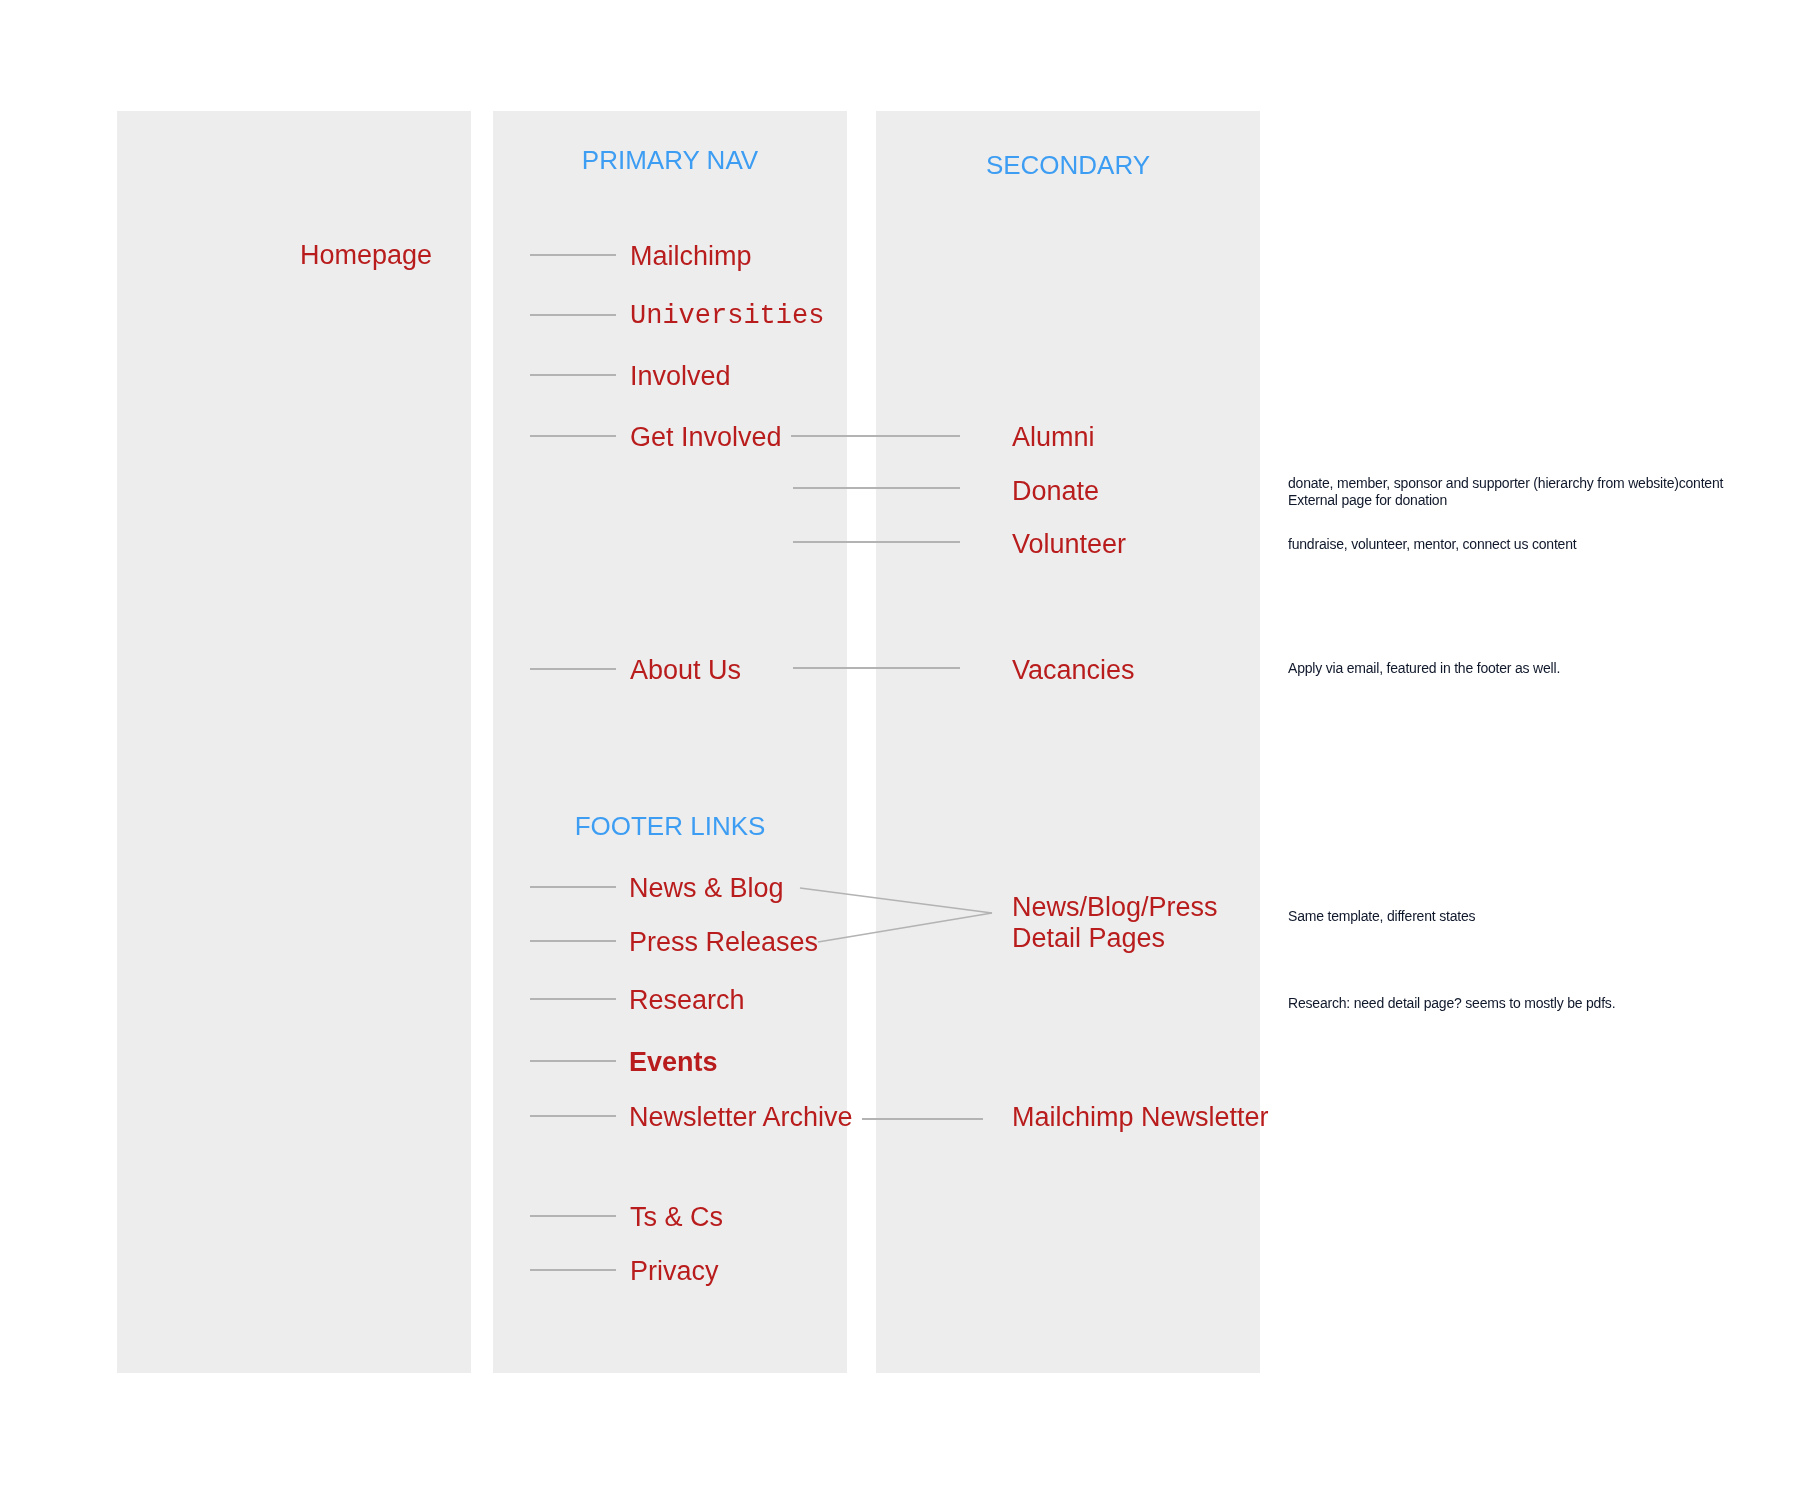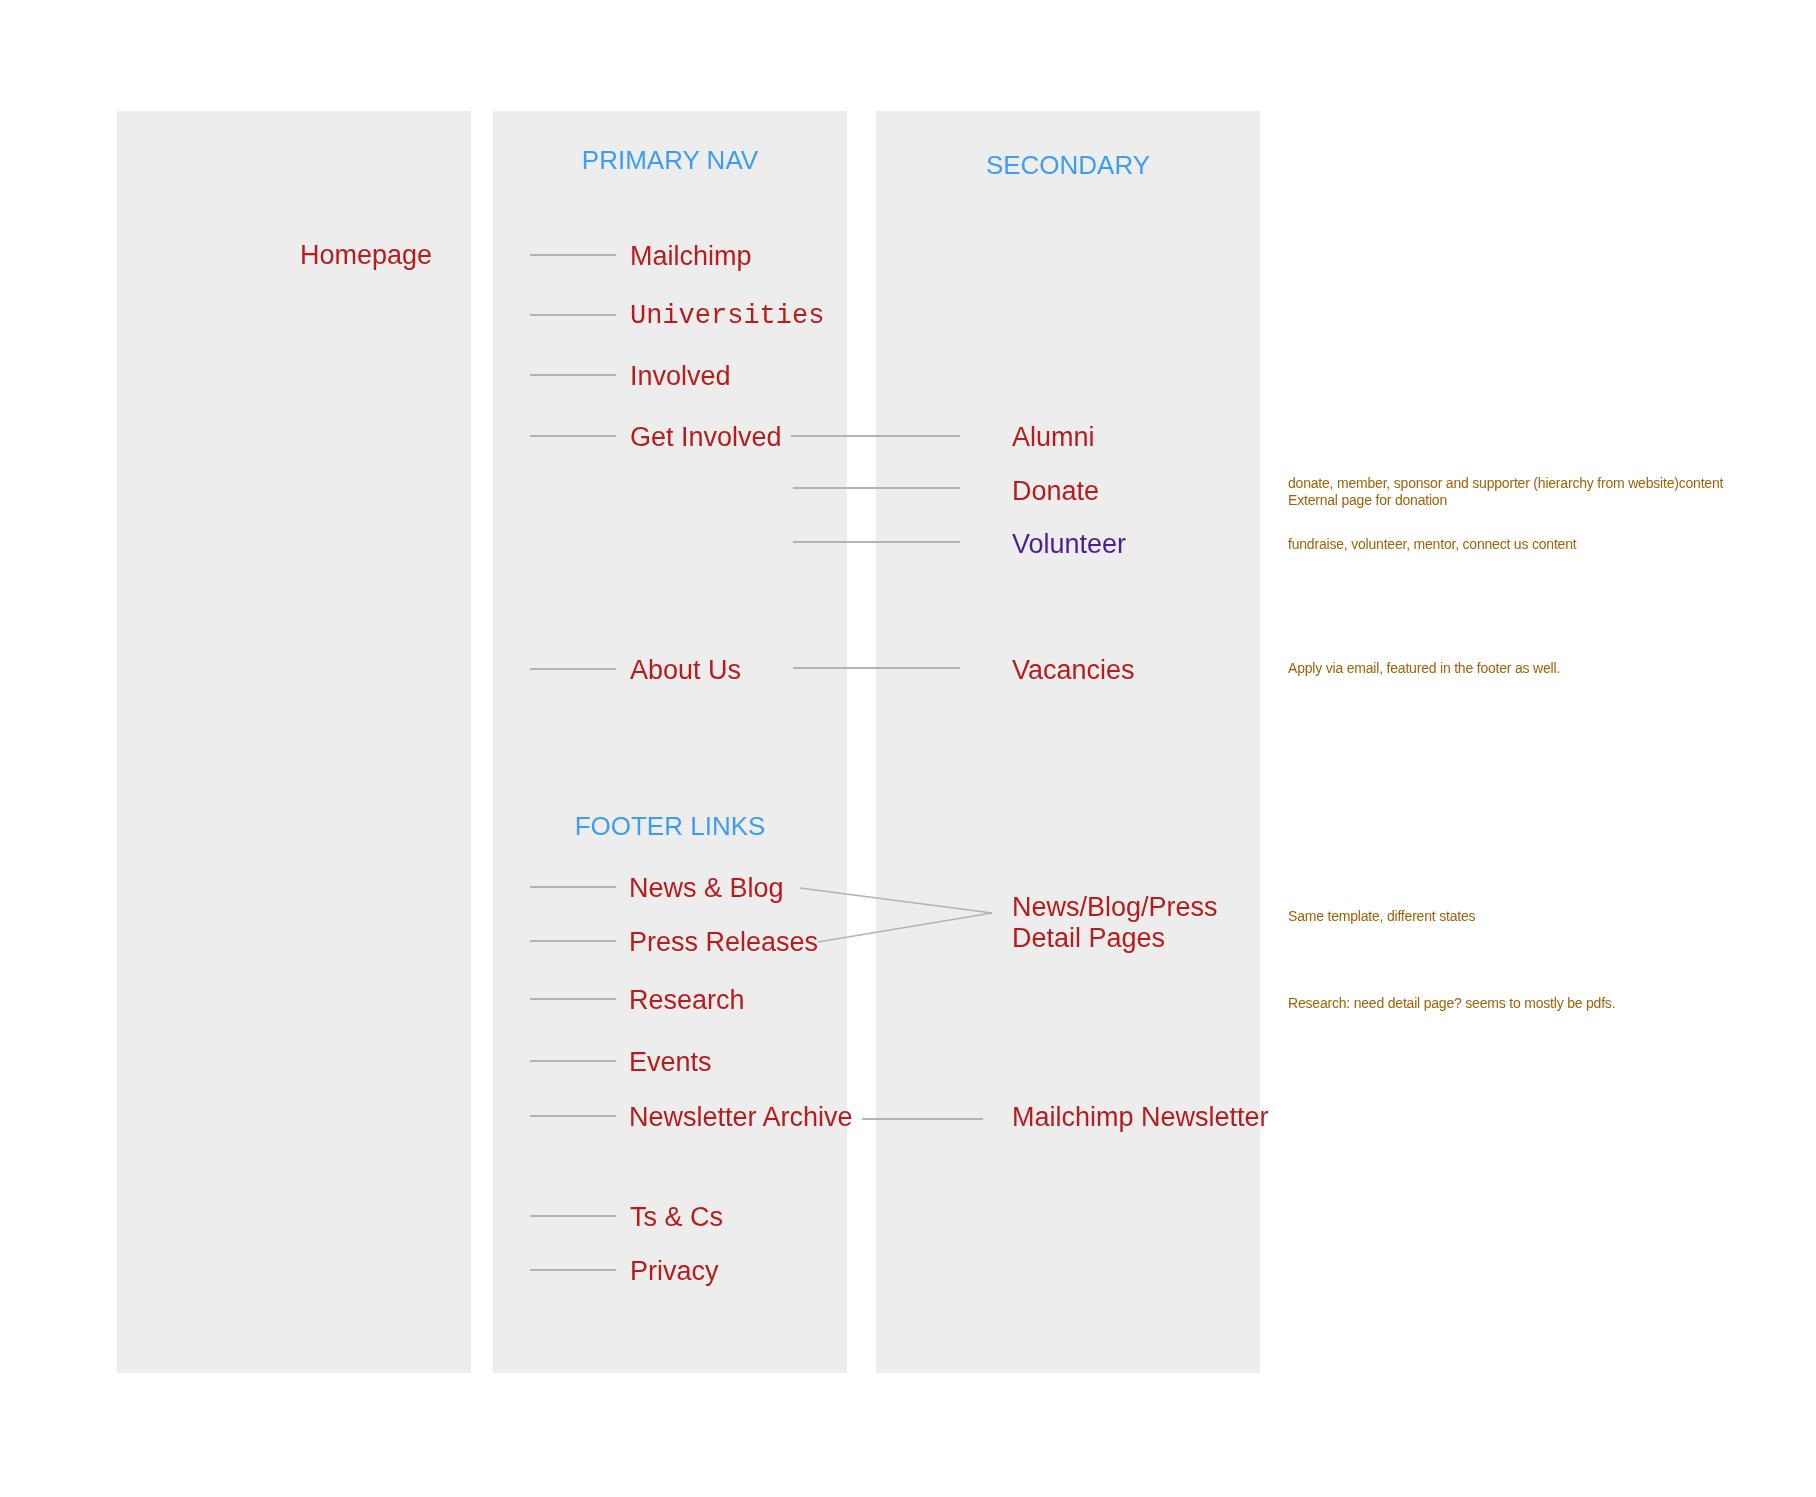--- a/index.html
+++ b/index.html
@@ -31,26 +31,26 @@
     text-align: center;
   }
   .node {
     position: absolute;
     transform: translateY(-50%);
     font-size: 27px;
     color: #b91c1c;
     white-space: pre-line;
     line-height: 31px;
   }
-  .node.red { color: #4c1d95; }
+  .node.red { color: #b91c1c; }
   .note {
     position: absolute;
     font-size: 14px;
     line-height: 17px;
-    color: #a16207;
+    color: #0f172a;
     white-space: pre-line;
     letter-spacing: -0.2px;
   }
   .hline {
     position: absolute;
     height: 2px;
     background: #b3b3b3;
   }
   .svg-overlay {
     position: absolute;
@@ -74,21 +74,21 @@
 <div class="node" style="left:630px; top:316px;font-family:Liberation Mono, monospace;">Universities</div>
 <div class="node" style="left:630px; top:376px;">Involved</div>
 <div class="node" style="left:630px; top:437px;">Get Involved</div>
 <div class="node" style="left:630px; top:670px;">About Us</div>
 
 <div class="heading" style="left:493px; top:826px; width:354px;">FOOTER LINKS</div>
 
 <div class="node" style="left:629px; top:888px;">News &amp; Blog</div>
 <div class="node" style="left:629px; top:942px;">Press Releases</div>
 <div class="node" style="left:629px; top:1000px;">Research</div>
-<div class="node" style="left:629px; top:1062px;">Events</div>
+<div class="node" style="left:629px; top:1062px;font-weight:bold;">Events</div>
 <div class="node" style="left:629px; top:1117px;">Newsletter Archive</div>
 <div class="node" style="left:630px; top:1217px;">Ts &amp; Cs</div>
 <div class="node" style="left:630px; top:1271px;">Privacy</div>
 
 <div class="heading" style="left:876px; top:165px; width:384px;">SECONDARY</div>
 
 <div class="node" style="left:1012px; top:437px;">Alumni</div>
 <div class="node" style="left:1012px; top:491px;">Donate</div>
 <div class="node red" style="left:1012px; top:544px;">Volunteer</div>
 <div class="node" style="left:1012px; top:670px;">Vacancies</div>

